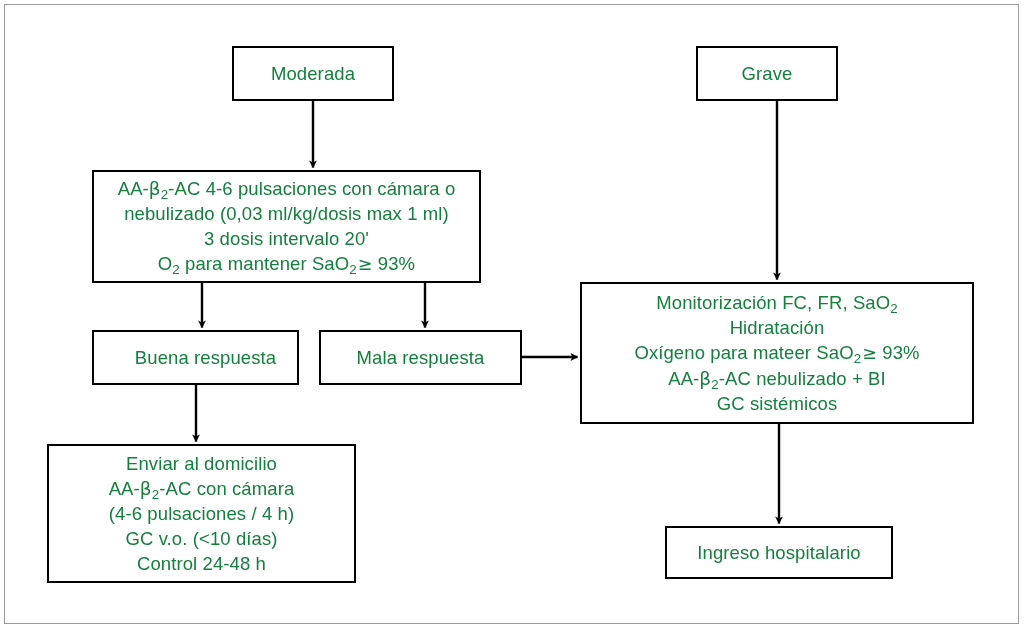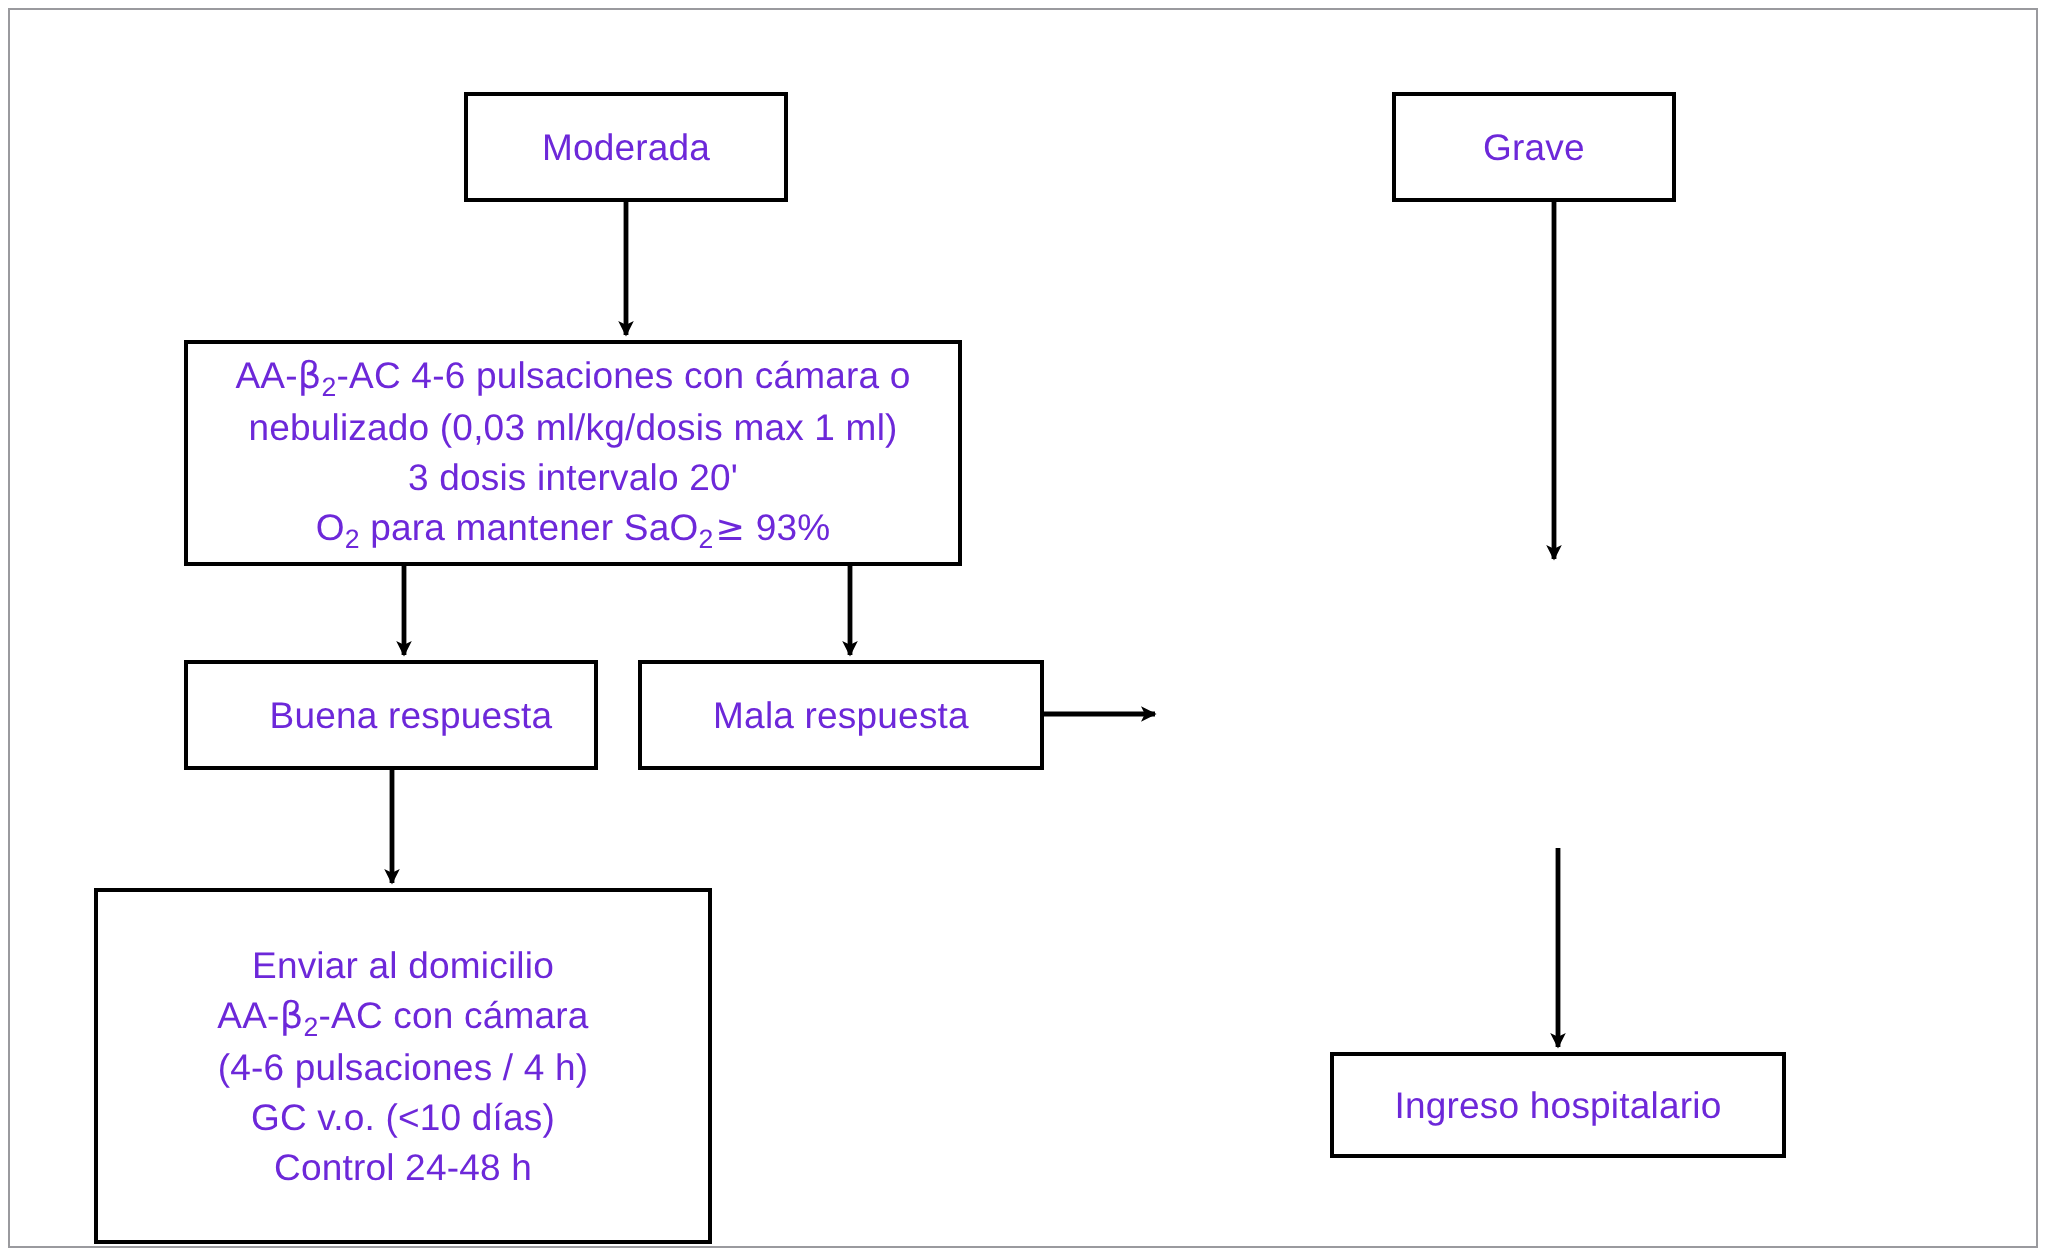--- a/index.html
+++ b/index.html
@@ -34,21 +34,21 @@
   }
   .node {
     position: absolute;
     box-sizing: border-box;
     border: 2.5px solid #000000;
     background: #ffffff;
     display: flex;
     align-items: center;
     justify-content: center;
     text-align: center;
-    color: #6d28d9;
+    color: #15803d;
     font-size: 18.5px;
     line-height: 25px;
     letter-spacing: 0.1px;
   }
   .node .lines {
     width: 100%;
     padding: 0 6px;
     box-sizing: border-box;
   }
   .node .line {
@@ -69,21 +69,21 @@
     font-size: 0.95em;
     padding-left: 1px;
   }
   
   #node-moderada      { left: 232px; top: 46px;  width: 162px; height: 55px; }
   #node-grave         { left: 696px; top: 46px;  width: 142px; height: 55px; }
   #node-tratamiento   { left: 92px;  top: 170px; width: 389px; height: 113px; }
   #node-buena         { left: 92px;  top: 330px; width: 207px; height: 55px; padding-left: 20px; }
   #node-mala          { left: 319px; top: 330px; width: 203px; height: 55px; }
   #node-monitorizacion{ left: 580px; top: 282px; width: 394px; height: 142px; }
-  #node-domicilio     { left: 47px;  top: 444px; width: 309px; height: 178px; }
+  #node-domicilio     { left: 47px;  top: 444px; width: 309px; height: 139px; }
   #node-ingreso       { left: 665px; top: 526px; width: 228px; height: 53px; }
 </style>
 </head>
 <body>
 
 <div id="page">
   <div id="outer-frame"></div>
 
   <svg id="canvas" viewBox="0 0 1024 629" xmlns="http://www.w3.org/2000/svg">
     <defs>
@@ -133,20 +133,29 @@
         <div class="line">Buena respuesta</div>
       </div>
   </div>
 
   <div class="node" id="node-mala">
     <div class="lines">
         <div class="line">Mala respuesta</div>
       </div>
   </div>
 
+  <div class="node" id="node-monitorizacion">
+    <div class="lines">
+        <div class="line">Monitorización FC, FR, SaO<sub>2</sub></div>
+        <div class="line">Hidratación</div>
+        <div class="line">Oxígeno para mateer SaO<sub>2</sub><span class="ge">≥</span> 93%</div>
+        <div class="line">AA-<span class="beta">β</span><sub>2</sub>-AC nebulizado + BI</div>
+        <div class="line">GC sistémicos</div>
+      </div>
+  </div>
 
   <div class="node" id="node-domicilio">
     <div class="lines">
         <div class="line">Enviar al domicilio</div>
         <div class="line">AA-<span class="beta">β</span><sub>2</sub>-AC con cámara</div>
         <div class="line">(4-6 pulsaciones / 4 h)</div>
         <div class="line">GC v.o. (&lt;10 días)</div>
         <div class="line">Control 24-48 h</div>
       </div>
   </div>

